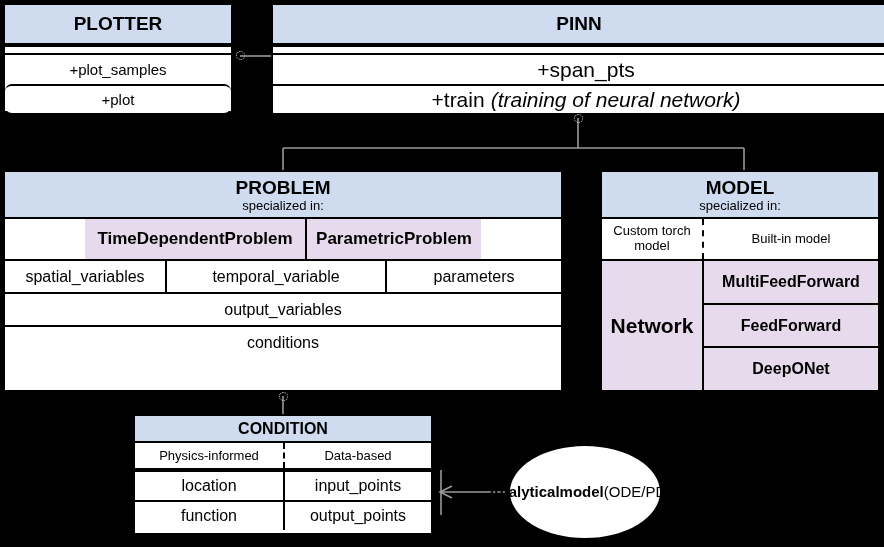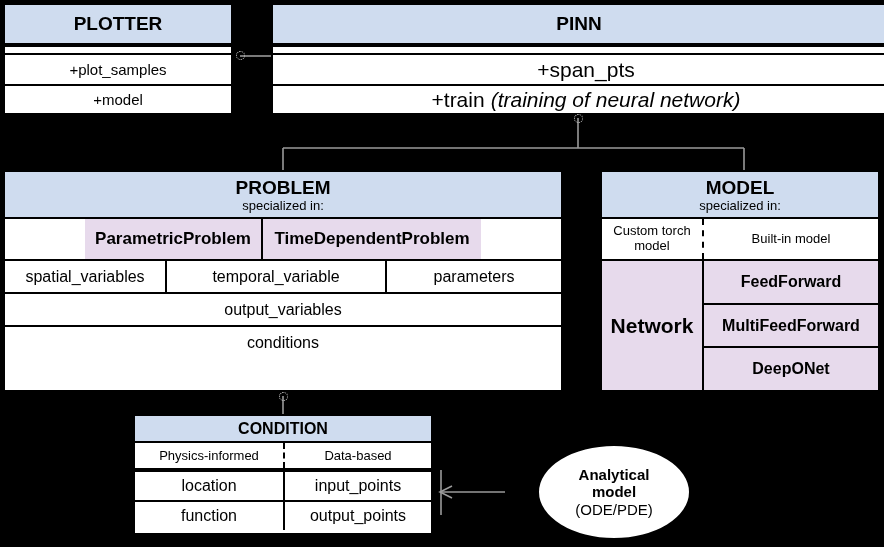--- a/index.html
+++ b/index.html
@@ -40,21 +40,21 @@
   }
   .cell:first-child{border-left:none;}
   .pink{background:#e7daec;}
   .b{font-weight:bold;}
   .ital{font-style:italic;}
 
   
   #plotter{left:3px;top:3px;width:230px;height:110px;}
   #plotter .hdr{height:40px;font-size:19px;display:flex;align-items:center;justify-content:center;}
   #plotter .spacer{height:10px;border-top:2px solid #000;border-bottom:2px solid #000;box-sizing:border-box;background:#fff;}
-  #plotter .row{height:29px;font-size:15px;}
+  #plotter .row{height:29px;font-size:15px;border-radius:7px;}
 
   
   #pinn{left:271px;top:3px;width:616px;height:110px;}
   #pinn .hdr{height:40px;font-size:19px;display:flex;align-items:center;justify-content:center;}
   #pinn .spacer{height:10px;border-top:2px solid #000;border-bottom:2px solid #000;box-sizing:border-box;background:#fff;}
   #pinn .row{height:29px;font-size:21px;padding-left:14px;}
 
   
   #problem{left:3px;top:170px;width:560px;height:222px;}
   #problem .hdr{height:47px;font-size:19px;padding-top:5px;}
@@ -87,23 +87,23 @@
   #condition .specrow{height:27px;display:flex;box-sizing:border-box;border-bottom:2px solid #000;}
   #condition .specrow .cell{font-size:13px;border-left:none;}
   #condition .specrow .cell.right{border-left:2px dashed #000;}
   #condition .r{height:30px;font-size:16px;display:flex;box-sizing:border-box;border-top:2px solid #000;}
   #condition .r:first-of-type{border-top:none;}
   #condition .half{width:50%;box-sizing:border-box;display:flex;align-items:center;justify-content:center;}
   #condition .half+.half{border-left:2px solid #000;}
 
   
   #ellipse{
-    position:absolute;left:537px;top:444px;width:154px;height:96px;
+    position:absolute;left:508px;top:444px;width:154px;height:96px;
     border:2px solid #000;border-radius:50%;background:#fff;
-    display:flex;flex-direction:column;align-items:center;justify-content:center;
+    display:flex;flex-direction:row;align-items:center;justify-content:center;
     box-sizing:border-box;line-height:1.16;
   }
   #ellipse .l1{font-size:15px;font-weight:bold;}
   #ellipse .l2{font-size:15px;font-weight:bold;}
   #ellipse .l3{font-size:15px;}
   .conn-circle{
     position:absolute;width:9px;height:9px;border:1.5px dotted #cfcfcf;
     border-radius:50%;box-sizing:border-box;background:transparent;
   }
   svg.edges{position:absolute;left:0;top:0;width:884px;height:547px;pointer-events:none;}
@@ -133,21 +133,21 @@
   </svg>
 
   <div class="conn-circle" style="left:236px;top:51px;"></div>
   <div class="conn-circle" style="left:574px;top:114px;"></div>
   <div class="conn-circle" style="left:279px;top:392px;"></div>
 
   <div class="uml" id="plotter">
     <div class="hdr">PLOTTER</div>
     <div class="spacer"></div>
     <div class="row" style="border-top:none;">+plot_samples</div>
-    <div class="row">+model</div>
+    <div class="row">+plot</div>
   </div>
 
   <div class="uml" id="pinn">
     <div class="hdr">PINN</div>
     <div class="spacer"></div>
     <div class="row" style="border-top:none;">
       <span>+span_pts</span>
     </div>
     <div class="row">
       <span>+train</span>
@@ -155,22 +155,22 @@
     </div>
   </div>
 
   <div class="uml" id="problem">
     <div class="hdr">
       <span>PROBLEM</span>
       <span class="sub">specialized in:</span>
     </div>
 
     <div class="row r-sub" style="border-top:none;">
+      <div class="cell pink b c2">TimeDependentProblem</div>
       <div class="cell pink b c3">ParametricProblem</div>
-      <div class="cell pink b c2">TimeDependentProblem</div>
     </div>
 
     <div class="row r-attr">
       <div class="cell c1">spatial_variables</div>
       <div class="cell c2">temporal_variable</div>
       <div class="cell c3">parameters</div>
     </div>
 
 
     <div class="row r-full">output_variables</div>
@@ -184,22 +184,22 @@
     </div>
 
     <div class="specrow">
       <div class="cell cust">Custom torch model</div>
       <div class="cell right built">Built-in model</div>
     </div>
 
     <div class="body">
       <div class="netcol pink">Network</div>
       <div class="mcol">
+        <div class="row pink">MultiFeedForward</div>
         <div class="row pink">FeedForward</div>
-        <div class="row pink">MultiFeedForward</div>
         <div class="row pink">DeepONet</div>
       </div>
     </div>
   </div>
 
   <div class="uml" id="condition">
     <div class="hdr">CONDITION</div>
 
     <div class="specrow">
       <div class="cell" style="width:50%;">Physics-informed</div>

